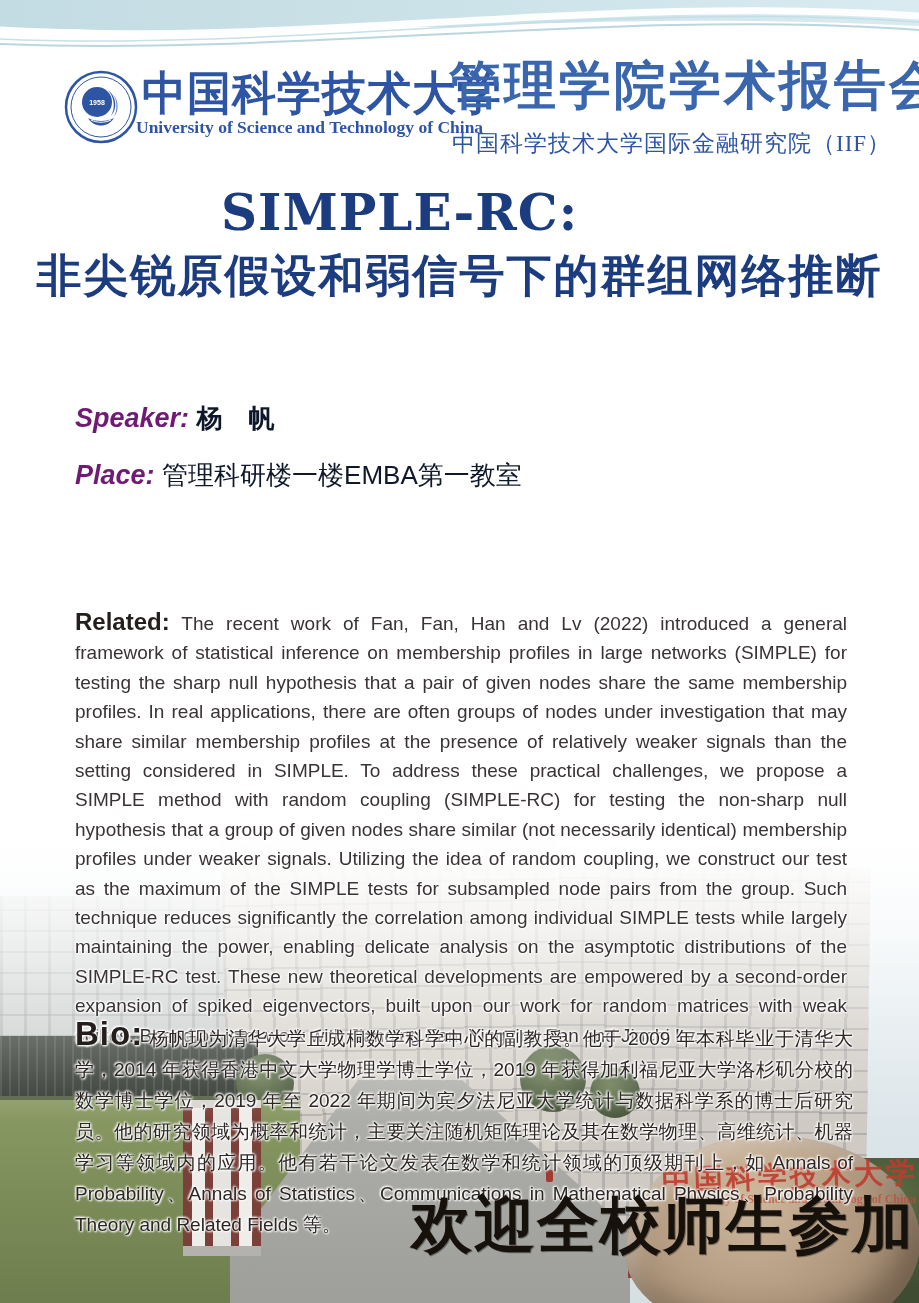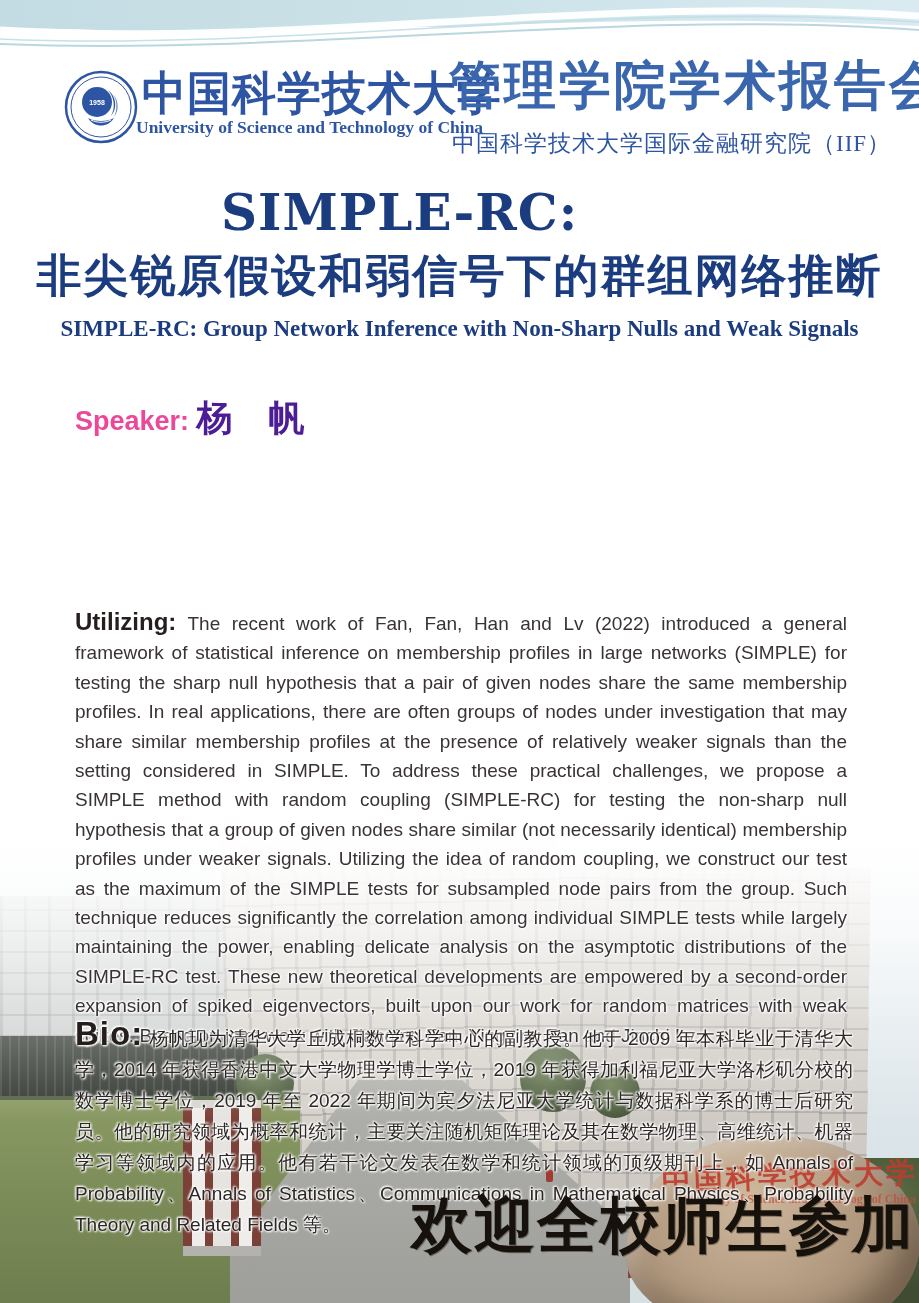--- a/index.html
+++ b/index.html
@@ -25,22 +25,22 @@
   .t1{position:absolute;top:183px;left:0;width:799px;text-align:center;font-family:"DejaVu Serif","Liberation Serif",serif;
       font-weight:bold;font-size:50px;color:#1c3c80;letter-spacing:1px;margin:0;}
   .t2{position:absolute;top:246px;left:0;width:919px;text-align:center;font-family:"Liberation Sans",sans-serif;
       font-weight:bold;font-size:45px;color:#1c3c80;letter-spacing:2px;margin:0;}
   .t3{position:absolute;top:316px;left:0;width:919px;text-align:center;font-family:"Liberation Serif",serif;
       font-weight:bold;font-size:23px;color:#1c3c80;margin:0;}
 
   
   .details{position:absolute;top:402px;left:75px;color:#221c1a;}
   .drow{margin-bottom:25px;font-size:27px;line-height:32px;white-space:nowrap;}
-  .dlbl{font-weight:bold;color:#ec4899;}
-  .dval{font-size:36px;color:#4c1d95;}
+  .dlbl{font-weight:bold;color:#701a75;font-style:italic;}
+  .dval{font-size:26px;color:#0f172a;}
   .dval.bold{font-weight:bold;}
 
   
   .photo{position:absolute;top:828px;left:0;width:919px;height:475px;overflow:hidden;z-index:1;}
   .sky{position:absolute;inset:0;background:linear-gradient(180deg,#e9f0f3 0%,#dde6ea 55%,#d6dfe2 100%);}
   .bldg{position:absolute;background-color:#d6d2ca;
         background-image:repeating-linear-gradient(90deg,rgba(110,112,118,.28) 0 3px,transparent 3px 24px),
                          repeating-linear-gradient(0deg,rgba(110,112,118,.30) 0 2px,transparent 2px 21px);}
   .bldg.main{left:225px;top:12px;width:335px;height:400px;transform:rotate(-1.2deg);}
   .bldg.left{left:0;top:68px;width:232px;height:330px;background-color:#c9cccb;opacity:.92;}
@@ -119,26 +119,29 @@
     <path d="M27,50 C33,53 41,53 47,50" stroke="#ffffff" stroke-width="1" fill="none"></path>
     <text x="33" y="35" text-anchor="middle" font-size="7" fill="#ffffff" font-family="Liberation Sans, sans-serif" font-weight="bold">1958</text>
   </svg>
   <div class="uni-cn">中国科学技术大学</div>
   <div class="uni-en">University of Science and Technology of China</div>
   <div class="event-cn">管理学院学术报告会</div>
   <div class="event-sub">中国科学技术大学国际金融研究院（IIF）</div>
 
   <h1 class="t1">SIMPLE-RC:</h1>
   <h2 class="t2">非尖锐原假设和弱信号下的群组网络推断</h2>
-  <h3 class="t3">SIMPLE-RC: Group Network Inference with Non-Sharp Nulls and Weak Signals</h3>
 
   <div class="details">
     <div class="drow">
       <span class="dlbl">Speaker:</span>
       <span class="dval bold">杨　帆</span>
+    </div>
+    <div class="drow">
+      <span class="dlbl">Place:</span>
+      <span class="dval">管理科研楼一楼EMBA第一教室</span>
     </div>
   </div>
 
   <div class="photo">
     <div class="sky"></div>
     <div class="bldg left"></div>
     <div class="bldg main"></div>
     <div class="bldg right"></div>
     <div class="fence"></div>
     <div class="tree" style="left:236px;top:226px;width:58px;height:58px;"></div>
@@ -152,21 +155,21 @@
     <div class="bush-right"></div>
     <div class="shrub-red"></div>
     <div class="rock"></div>
     <div class="fade"></div>
   </div>
 
   <div class="rock-cn">中国科学技术大学</div>
   <div class="rock-en">University of Science and Technology of China</div>
 
   <p class="abstract">
-    <span class="plbl">Utilizing:</span>
+    <span class="plbl">Related:</span>
     <span>The recent work of Fan, Fan, Han and Lv (2022) introduced a general framework of statistical inference on membership profiles in large networks (SIMPLE) for testing the sharp null hypothesis that a pair of given nodes share the same membership profiles. In real applications, there are often groups of nodes under investigation that may share similar membership profiles at the presence of relatively weaker signals than the setting considered in SIMPLE. To address these practical challenges, we propose a SIMPLE method with random coupling (SIMPLE-RC) for testing the non-sharp null hypothesis that a group of given nodes share similar (not necessarily identical) membership profiles under weaker signals. Utilizing the idea of random coupling, we construct our test as the maximum of the SIMPLE tests for subsampled node pairs from the group. Such technique reduces significantly the correlation among individual SIMPLE tests while largely maintaining the power, enabling delicate analysis on the asymptotic distributions of the SIMPLE-RC test. These new theoretical developments are empowered by a second-order expansion of spiked eigenvectors, built upon our work for random matrices with weak spikes. Based on joint work with Jianqing Fan, Yingying Fan and Jinchi Lv.</span>
   </p>
 
   <p class="bio">
     <span class="plbl">Bio:</span>
     <span>杨帆现为清华大学丘成桐数学科学中心的副教授。他于 2009 年本科毕业于清华大学，2014 年获得香港中文大学物理学博士学位，2019 年获得加利福尼亚大学洛杉矶分校的数学博士学位，2019 年至 2022 年期间为宾夕法尼亚大学统计与数据科学系的博士后研究员。他的研究领域为概率和统计，主要关注随机矩阵理论及其在数学物理、高维统计、机器学习等领域内的应用。他有若干论文发表在数学和统计领域的顶级期刊上，如 Annals of Probability、Annals of Statistics、Communications in Mathematical Physics、Probability Theory and Related Fields 等。</span>
   </p>
 
   <div class="welcome">欢迎全校师生参加</div>
 

